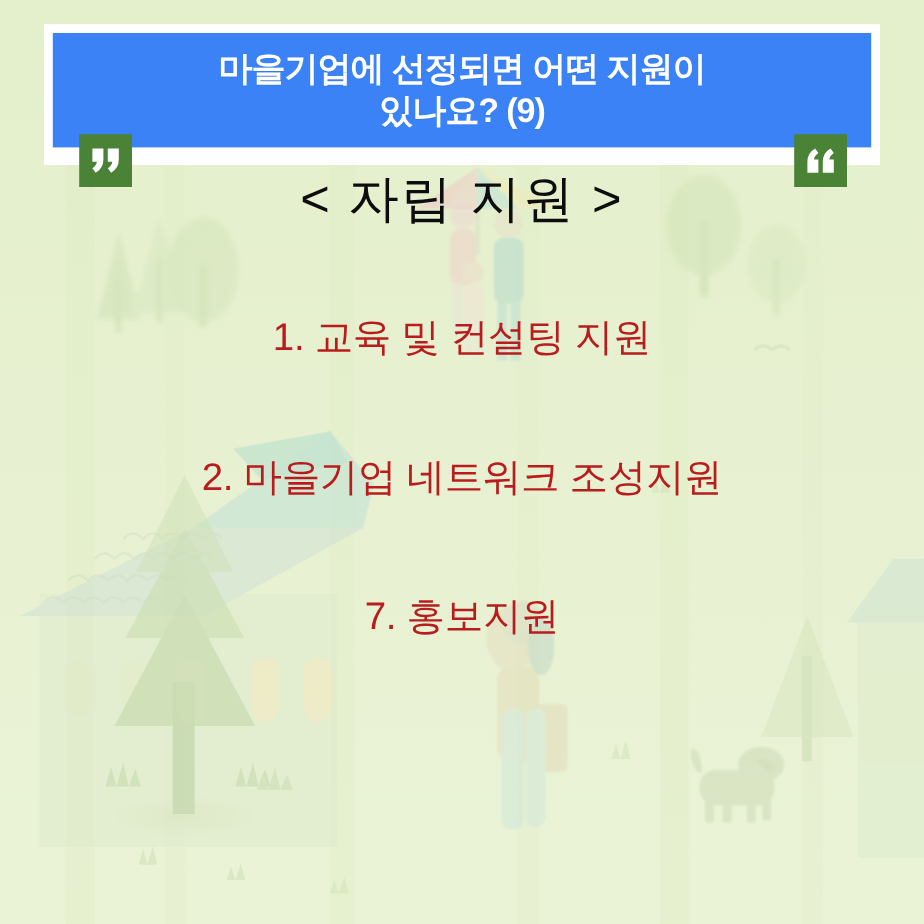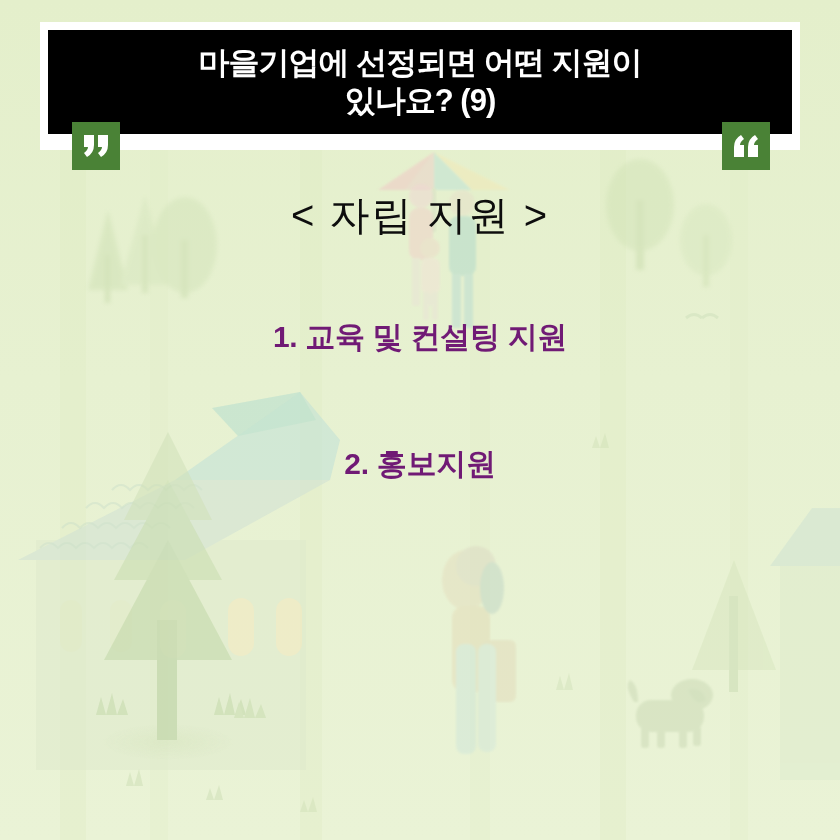--- a/index.html
+++ b/index.html
@@ -24,21 +24,21 @@
     position:absolute;
     left:40px;top:22px;
     width:760px;height:128px;
     background:#ffffff;
     z-index:5;
   }
   .banner{
     position:absolute;
     left:48px;top:30px;
     width:744px;height:104px;
-    background:#000000;
+    background:#3b82f6;
     z-index:6;
     display:flex;align-items:center;justify-content:center;
     text-align:center;
   }
   .banner-title{
     color:#ffffff;
     font-size:31px;
     font-weight:bold;
     line-height:1.22;
     letter-spacing:-1px;
@@ -60,36 +60,35 @@
   
   #content{
     position:absolute;
     left:0;top:150px;
     width:840px;height:690px;
     z-index:4;
     text-align:center;
     color:#111111;
   }
   .heading{
-    margin-top:38px;
-    font-size:40px;
+    font-size:46px;
     font-weight:400;
     letter-spacing:2px;
     color:#0d0d0d;
   }
   .list{
     margin-top:62px;
     display:flex;
     flex-direction:column;
     gap:0;
   }
   .list-item{
-    font-size:30px;
-    font-weight:700;
-    color:#701a75;
+    font-size:35px;
+    font-weight:400;
+    color:#b91c1c;
     letter-spacing:-0.3px;
     line-height:1;
     height:64px;
     display:flex;
     align-items:center;
     justify-content:center;
   }
   .list-item + .list-item{margin-top:63px;}
 </style>
 </head>
@@ -279,17 +278,18 @@
         <path d="M27 24 h-10 v-10 q0 -8 7 -12 l3 4 q-4 3 -4 6 h4 z" fill="#ffffff"></path>
       </svg>
     </span>
   </div>
 
   <div id="content">
     <div class="heading">&lt; 자립 지원 &gt;</div>
 
     <div class="list">
       <div class="list-item">1. 교육 및 컨설팅 지원</div>
-      <div class="list-item">2. 홍보지원</div>
+      <div class="list-item">2. 마을기업 네트워크 조성지원</div>
+      <div class="list-item">7. 홍보지원</div>
     </div>
   </div>
 
 </div>
 
 </body></html>

